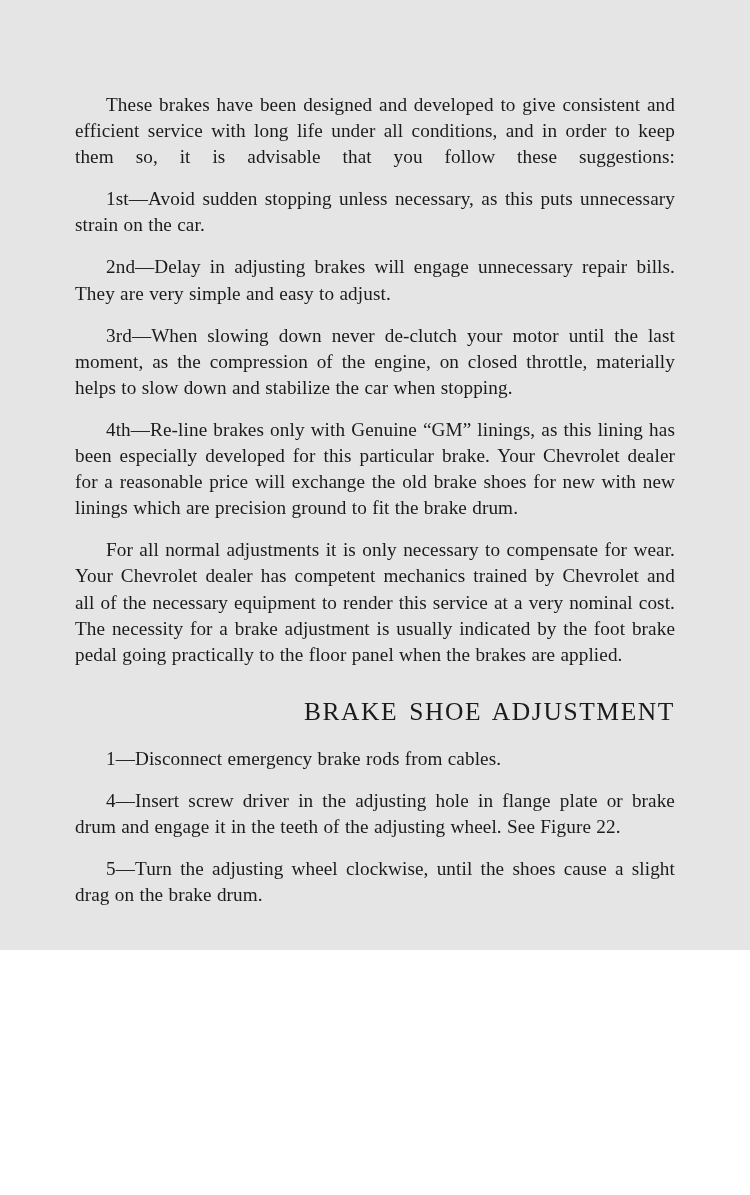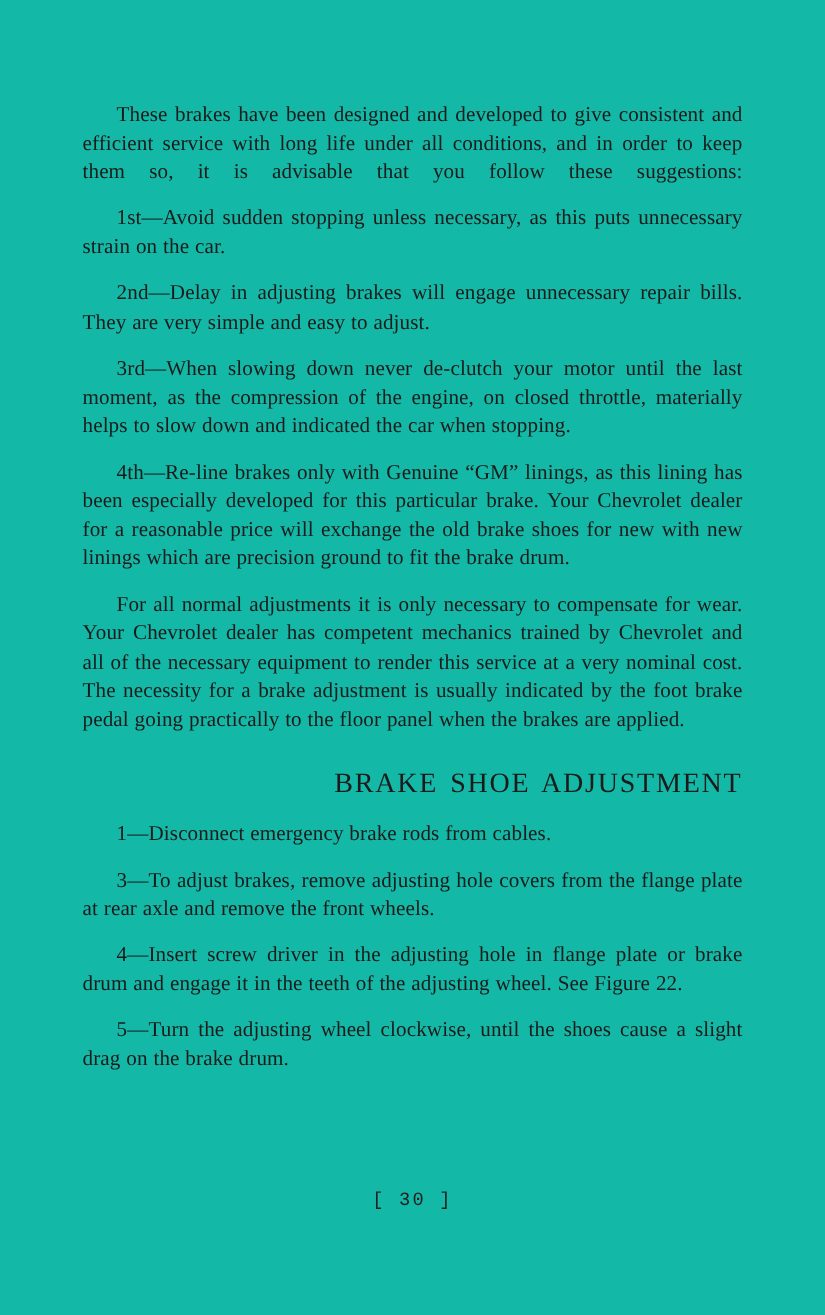--- a/index.html
+++ b/index.html
@@ -3,22 +3,22 @@
 <meta charset="utf-8">
 <style>
   html, body {
     margin: 0;
     padding: 0;
     background: #ffffff;
   }
   .page {
     position: relative;
     width: 750px;
-    height: 1195px;
-    background: #14b8a6;
+    height: 950px;
+    background: #e5e5e5;
     overflow: hidden;
     font-family: "Liberation Serif", "DejaVu Serif", serif;
     color: #1b1b1b;
   }
   .content {
     position: absolute;
     left: 75px;
     top: 92px;
     width: 600px;
   }
@@ -74,35 +74,34 @@
 <div class="page">
 
   <div class="content">
 
     <p class="body-par full-just">These brakes have been designed and developed to give consistent and efficient service with long life under all conditions, and in order to keep them so, it is advisable that you follow these suggestions:</p>
 
     <p class="body-par no-just-last">1st—Avoid sudden stopping unless necessary, as this puts unnecessary strain on the car.</p>
 
     <p class="body-par no-just-last">2nd—Delay in adjusting brakes will engage unnecessary repair bills.  They are very simple and easy to adjust.</p>
 
-    <p class="body-par no-just-last">3rd—When slowing down never de-clutch your motor until the last moment, as the compression of the engine, on closed throttle, materially helps to slow down and indicated the car when stopping.</p>
+    <p class="body-par no-just-last">3rd—When slowing down never de-clutch your motor until the last moment, as the compression of the engine, on closed throttle, materially helps to slow down and stabilize the car when stopping.</p>
 
     <p class="body-par no-just-last">4th—Re-line brakes only with Genuine “GM” linings, as this lining has been especially developed for this particular brake. Your Chevrolet dealer for a reasonable price will exchange the old brake shoes for new with new linings which are precision ground to fit the brake drum.</p>
 
 
     <p class="body-par no-just-last">For all normal adjustments it is only necessary to compensate for wear.  Your Chevrolet dealer has competent mechanics trained by Chevrolet and all of the necessary equipment to render this service at a very nominal cost.  The necessity for a brake adjustment is usually indicated by the foot brake pedal going practically to the floor panel when the brakes are applied.</p>
 
     <div class="heading-wrap">
       <h2 class="section-heading">BRAKE SHOE ADJUSTMENT</h2>
     </div>
 
     <p class="body-par no-just-last">1—Disconnect emergency brake rods from cables.</p>
 
 
-    <p class="body-par no-just-last">3—To adjust brakes, remove adjusting hole covers from the flange plate at rear axle and remove the front wheels.</p>
 
     <p class="body-par no-just-last">4—Insert screw driver in the adjusting hole in flange plate or brake drum and engage it in the teeth of the adjusting wheel. See Figure 22.</p>
 
     <p class="body-par no-just-last">5—Turn the adjusting wheel clockwise, until the shoes cause a slight drag on the brake drum.</p>
 
   </div>
 
   <div class="page-number">[ 30 ]</div>
 
 </div>

